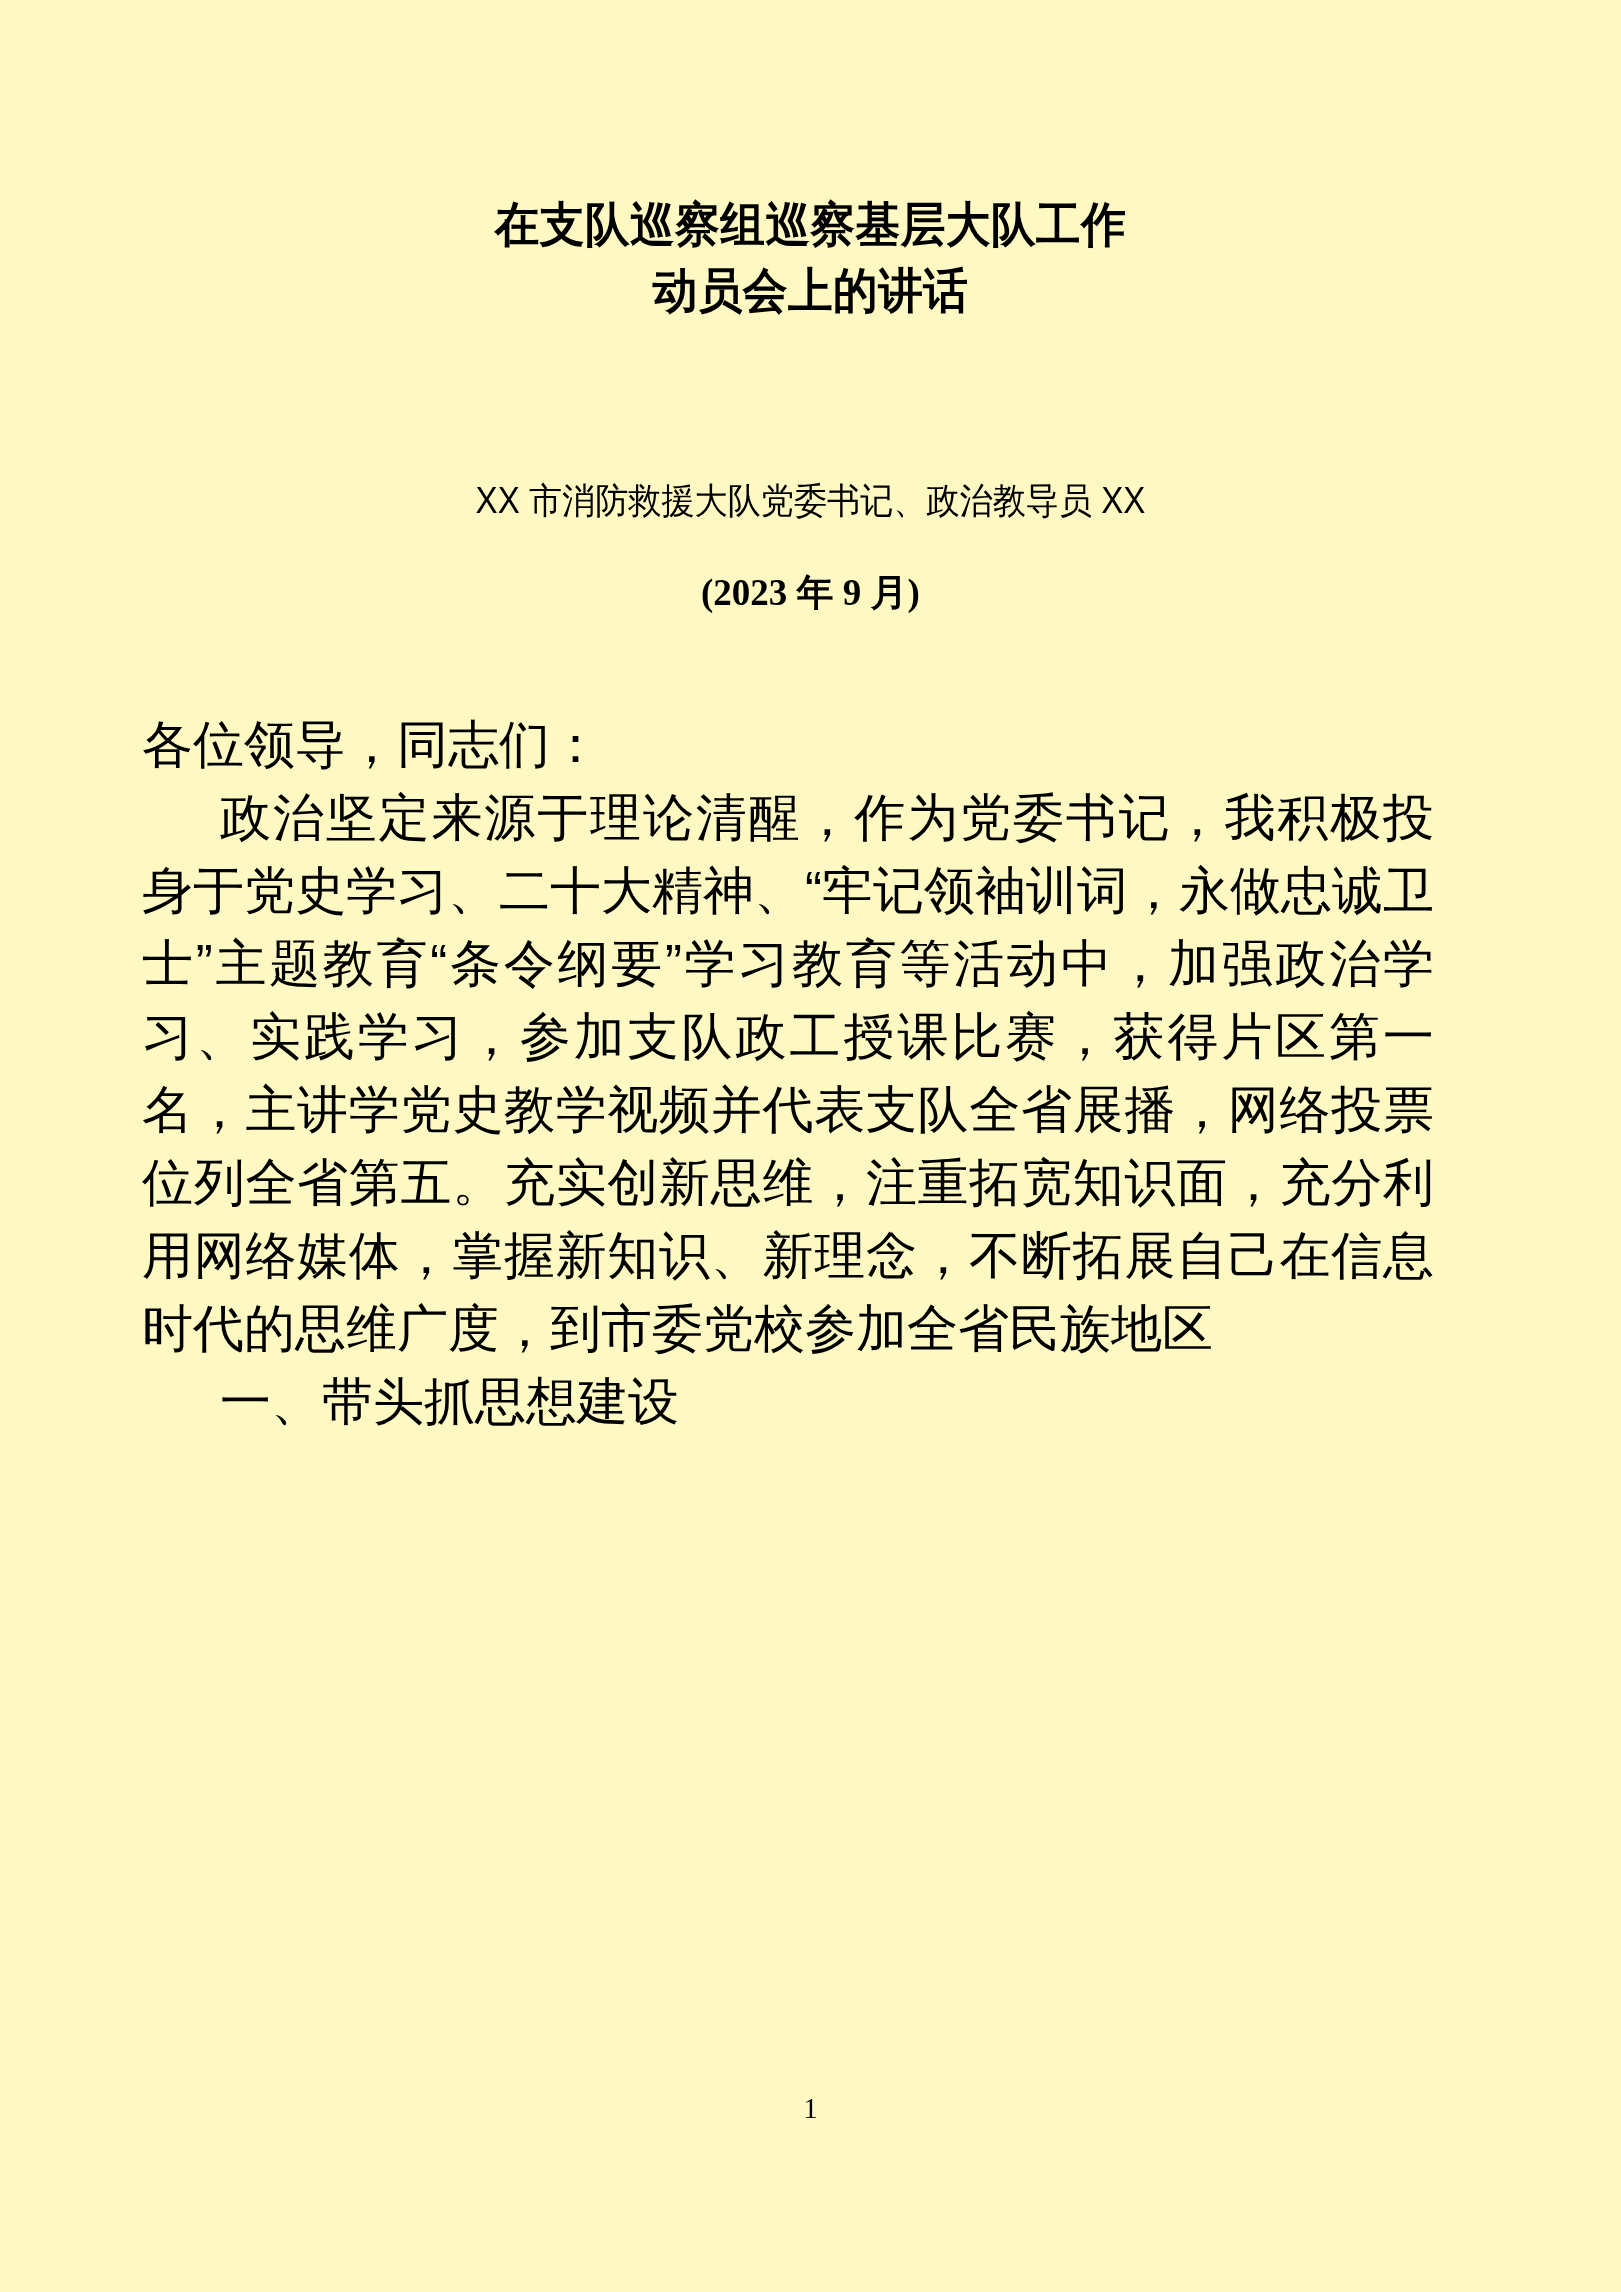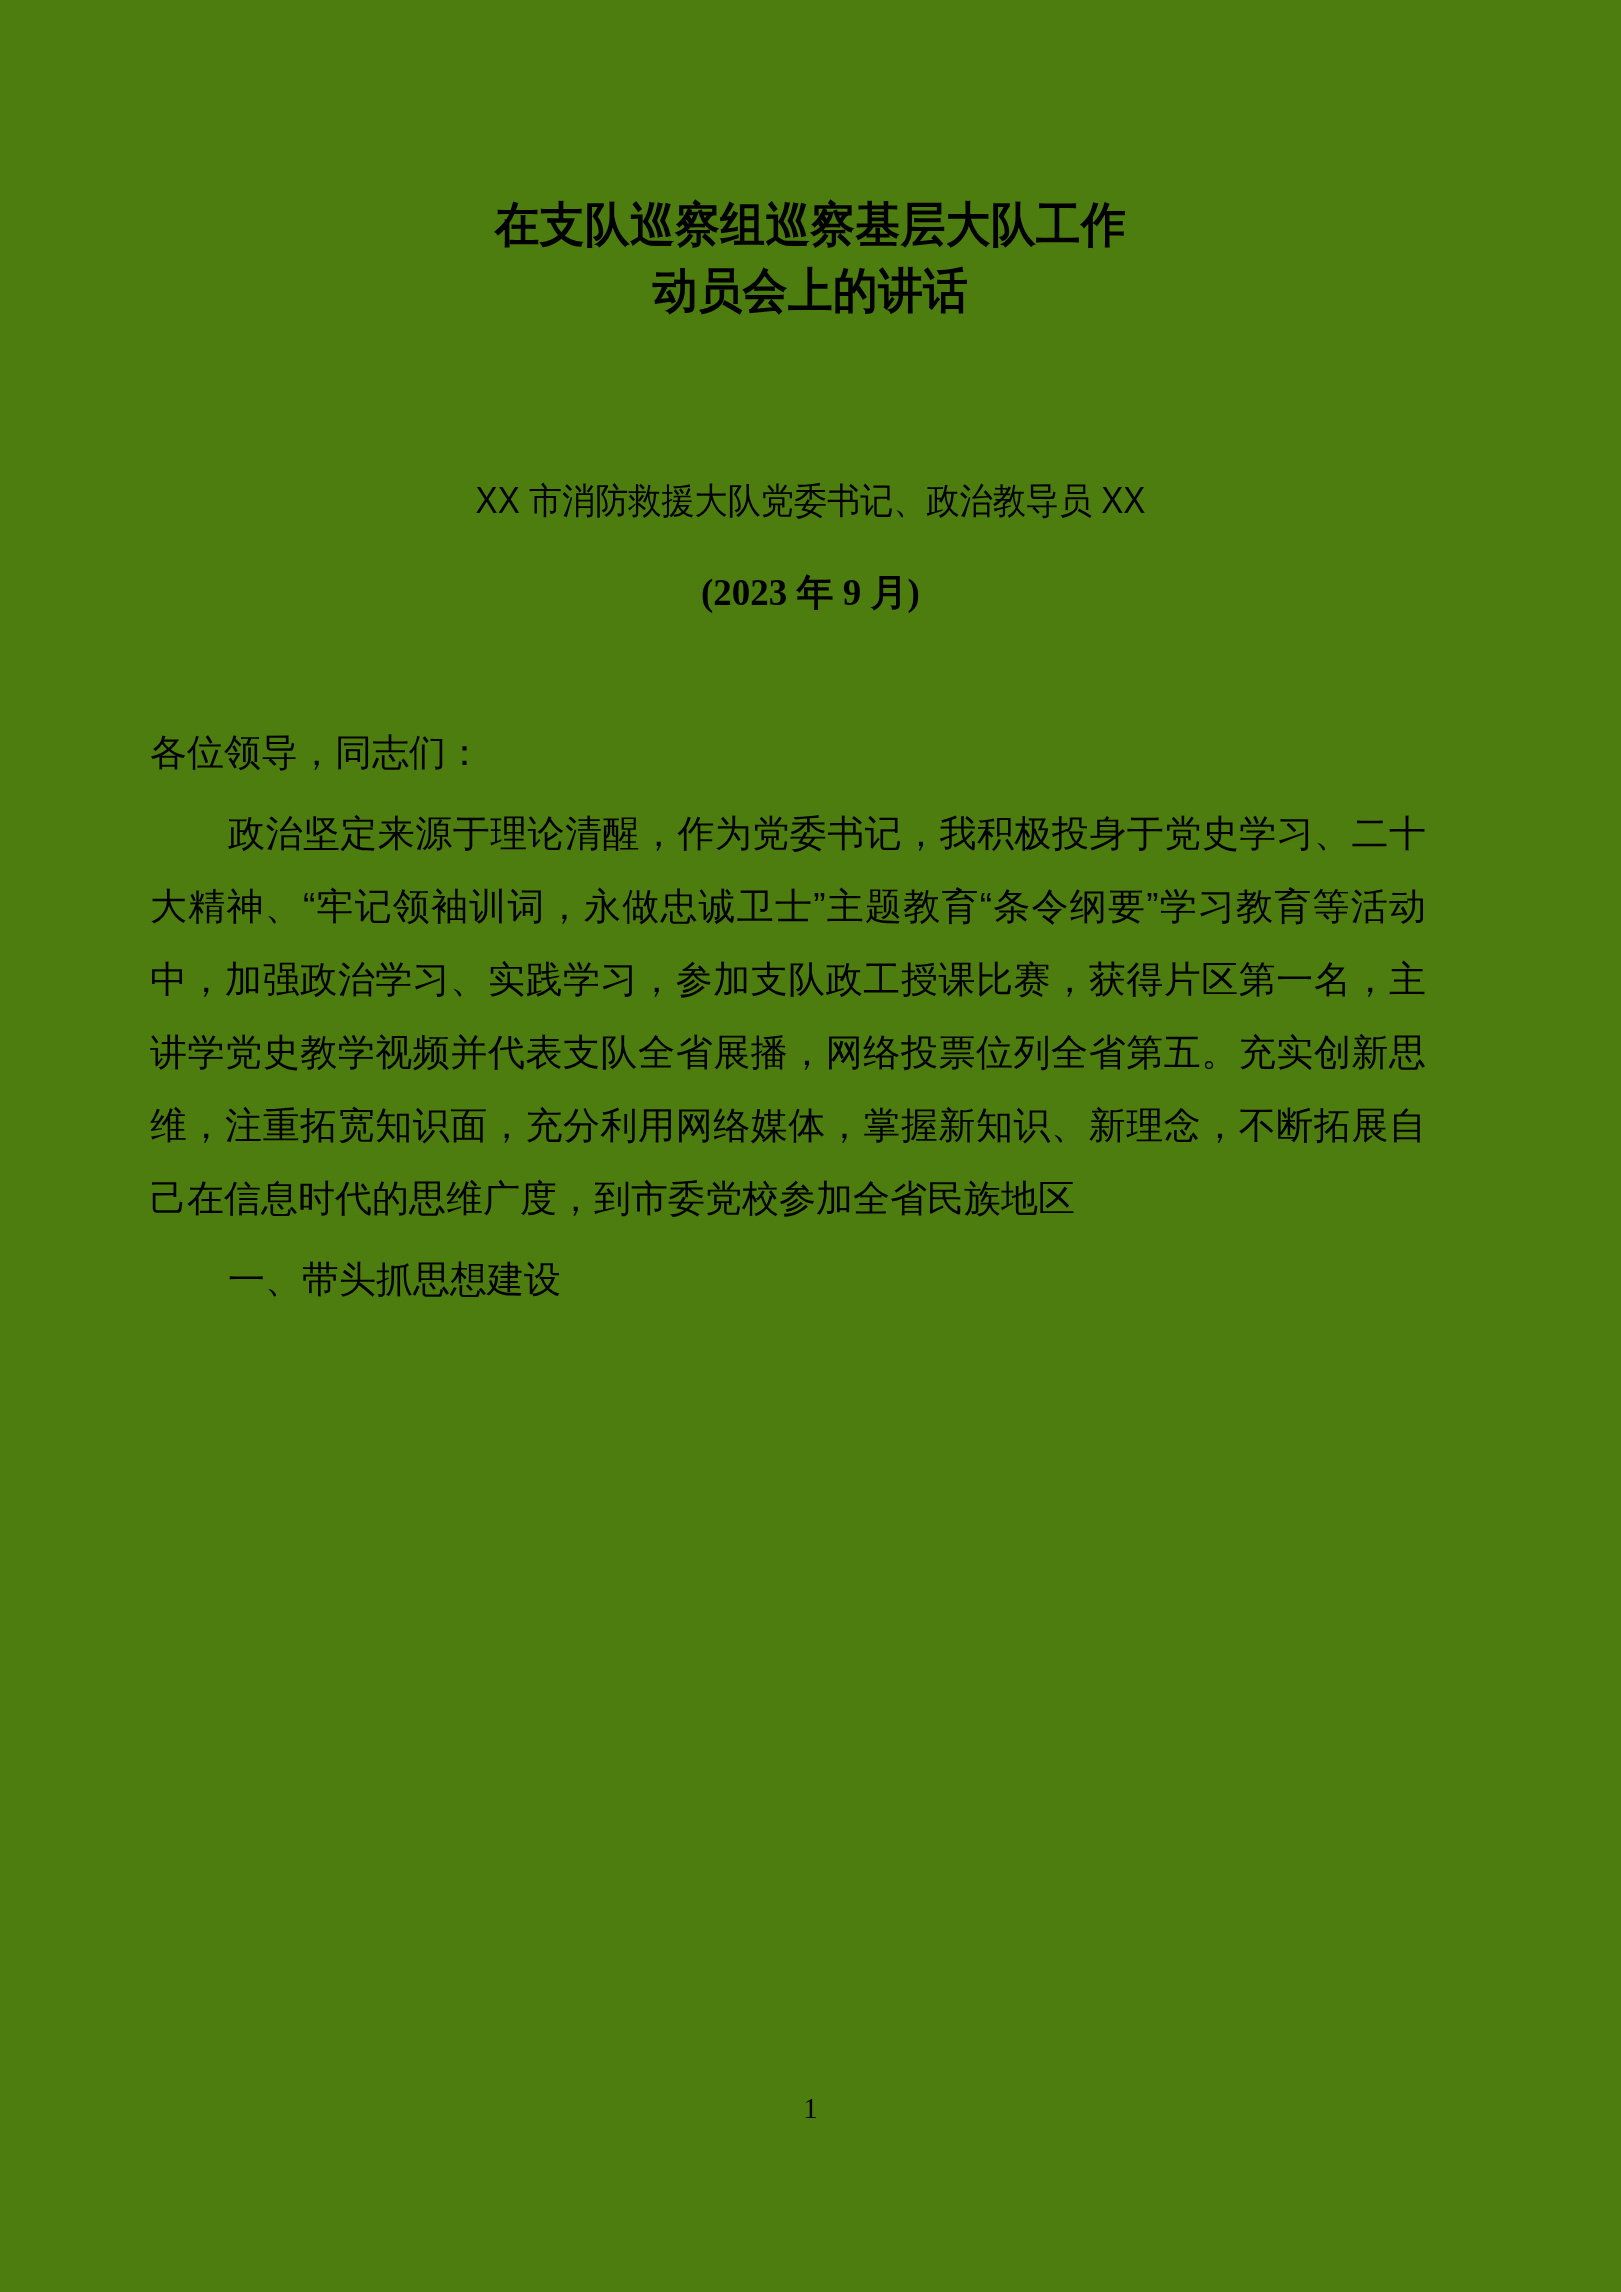--- a/index.html
+++ b/index.html
@@ -12,21 +12,21 @@
     height: 2293px;
     position: relative;
     font-family: "Liberation Sans", "DejaVu Sans", sans-serif;
     color: #000000;
     overflow: hidden;
   }
 
   .page {
     position: absolute;
     inset: 0;
-    background: #4d7c0f;
+    background: #fef9c3;
     padding: 0;
   }
 
   
   .title-block {
     position: absolute;
     left: 0;
     right: 0;
     top: 192px;
     text-align: center;
@@ -71,25 +71,25 @@
   
   .body-area {
     position: absolute;
     left: 142px;
     top: 708px;
     width: 1292px;
   }
 
   .para {
     font-family: "Liberation Sans", "DejaVu Sans", sans-serif;
-    font-size: 37px;
+    font-size: 51px;
     line-height: 73px;
     text-align: justify;
     text-justify: inter-character;
-    margin: 8px;
+    margin: 0;
     word-break: break-all;
     letter-spacing: 0;
   }
   .para.indent {
     text-indent: 78px;
   }
 
   
   .page-number {
     position: absolute;

